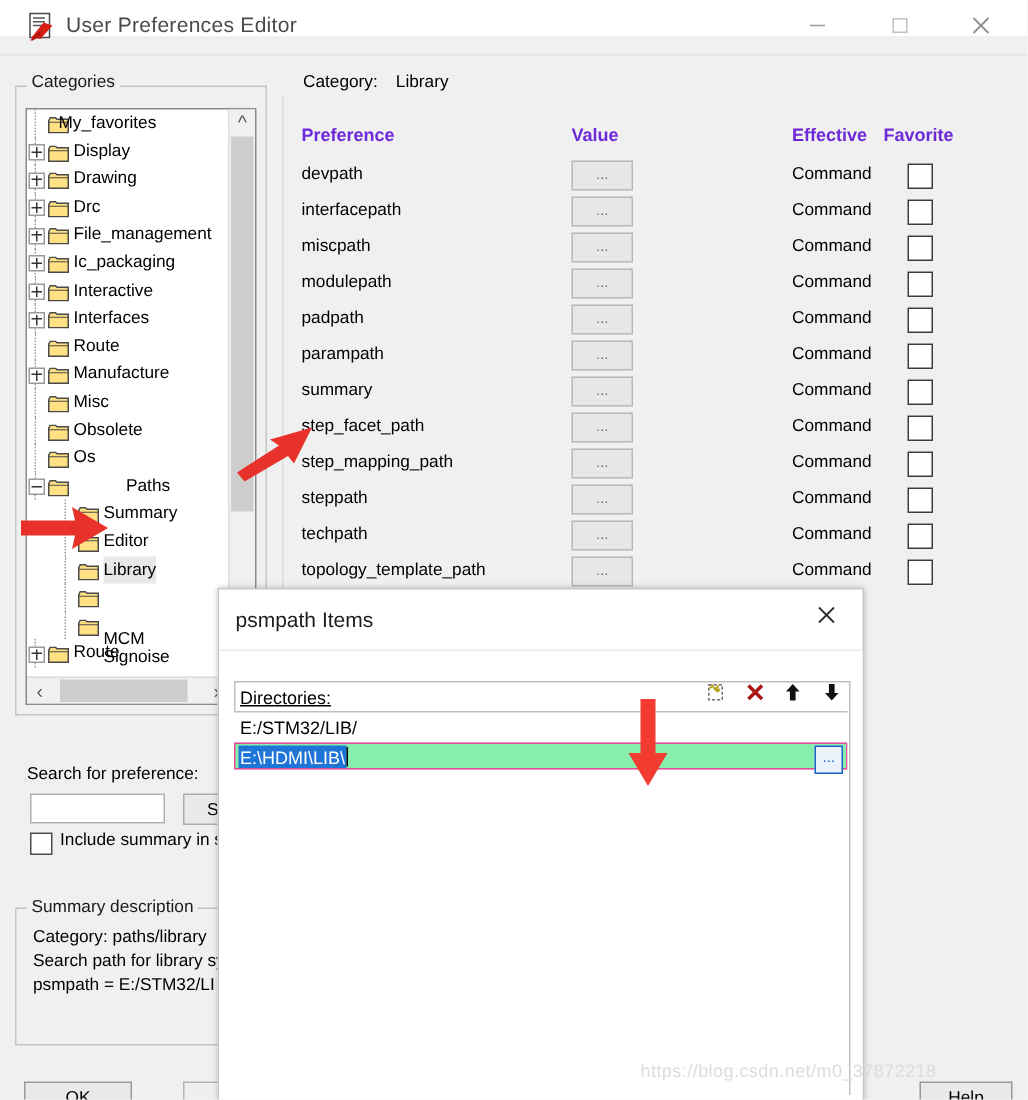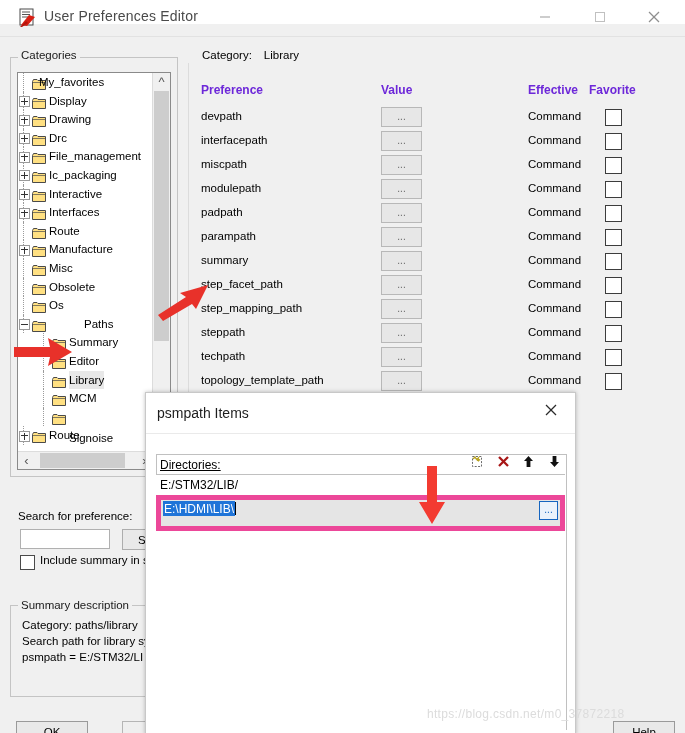--- a/index.html
+++ b/index.html
@@ -104,22 +104,22 @@
             border-top:1px solid #eaeaea;}
   .dirgroup{position:absolute;left:10px;top:20px;width:409px;height:275px;border:1px solid #c0c0c0;
             border-bottom:none;}
   .dir-lbl{position:absolute;left:14px;top:24px;font-size:12px;}
   .dir-lbl u{text-decoration:underline;}
   .dir-tools{position:absolute;right:10px;top:20px;}
   .dtool{display:inline-block;width:22px;height:18px;text-align:center;vertical-align:top;}
   .dirlist{position:absolute;left:10px;top:40px;width:409px;height:255px;background:#fff;
            border-top:1px solid #c0c0c0;overflow:hidden;}
   .dirrow{position:relative;height:20px;line-height:20px;font-size:12px;padding-left:4px;white-space:nowrap;}
-  .dirrow.edit{border:5px solid #ec4899;height:36px;line-height:18px;box-sizing:border-box;
-               background:#e5e5e5;padding-left:2px;}
+  .dirrow.edit{border:1px solid #ec4899;height:18px;line-height:18px;box-sizing:border-box;
+               background:#86efac;padding-left:2px;}
   .dirrow.edit .sel{background:#1f74d8;color:#fff;padding:1px 1px 0 1px;}
   .dirrow.edit .caret{display:inline-block;width:1px;height:13px;background:#000;vertical-align:-2px;}
   .browse-btn{position:absolute;right:2px;top:1px;width:17px;height:17px;border:1px solid #1565c0;
         background:#eaf2fb;color:#1565c0;font-size:10px;text-align:center;line-height:15px;}
 
   
   .redarrow{position:absolute;pointer-events:none;}
 
   .watermark{position:absolute;left:427px;top:707px;font-size:12px;color:#dcdcdc;letter-spacing:.3px;}
 </style>
@@ -309,21 +309,21 @@
                 <path d="M0.5 3.5 L13.5 3.5" stroke="#4a4a4a" stroke-width="0.7"></path>
               </svg></span>
             <span class="lbl sel" style="left: 51px;">Library</span>
           </div>
           <div class="tnode">
             <span class="dots" style="left: 25px;"></span>
             <span class="fold" style="left: 34px;"><svg width="14" height="11" viewBox="0 0 14 11">
                 <path d="M0.5 2.5 L0.5 10.5 L13.5 10.5 L13.5 1.5 L6 1.5 L5 0.5 L1.5 0.5 Z" fill="#ffe082" stroke="#4a4a4a" stroke-width="1"></path>
                 <path d="M0.5 3.5 L13.5 3.5" stroke="#4a4a4a" stroke-width="0.7"></path>
               </svg></span>
-            <span class="lbl" style="left: 51px;">MCM</span>
+            <span class="lbl" style="left: 51px; margin-top: 28px;">MCM</span>
           </div>
           <div class="tnode">
             <span class="dots" style="left: 25px;"></span>
             <span class="fold" style="left: 34px;"><svg width="14" height="11" viewBox="0 0 14 11">
                 <path d="M0.5 2.5 L0.5 10.5 L13.5 10.5 L13.5 1.5 L6 1.5 L5 0.5 L1.5 0.5 Z" fill="#ffe082" stroke="#4a4a4a" stroke-width="1"></path>
                 <path d="M0.5 3.5 L13.5 3.5" stroke="#4a4a4a" stroke-width="0.7"></path>
               </svg></span>
             <span class="lbl" style="left: 51px; margin-top: 21px;">Signoise</span>
           </div>
           <div class="tnode">

